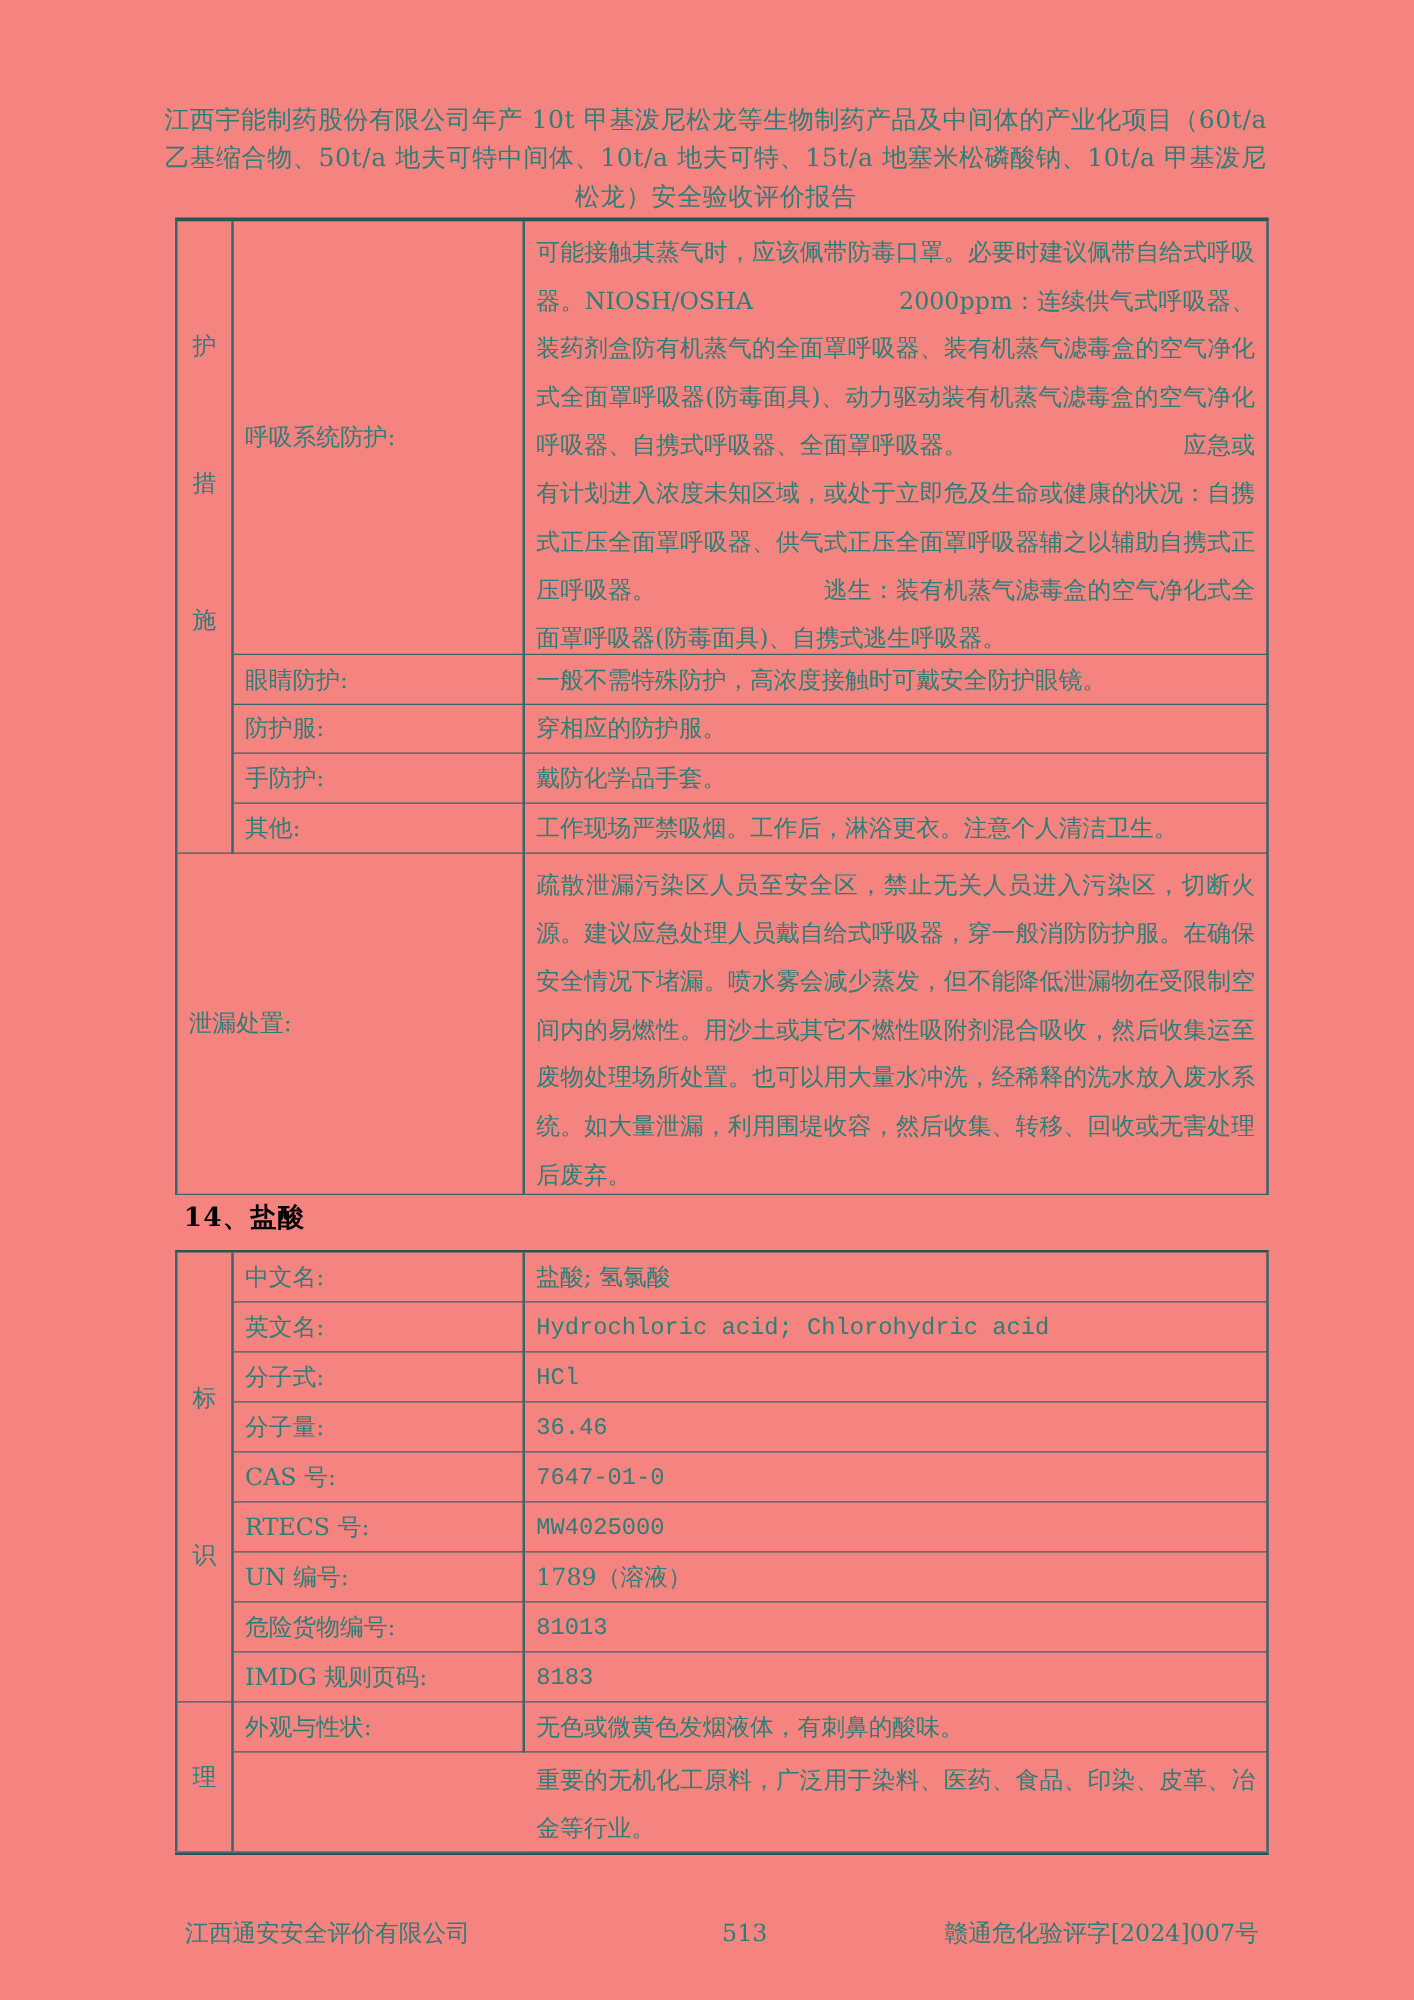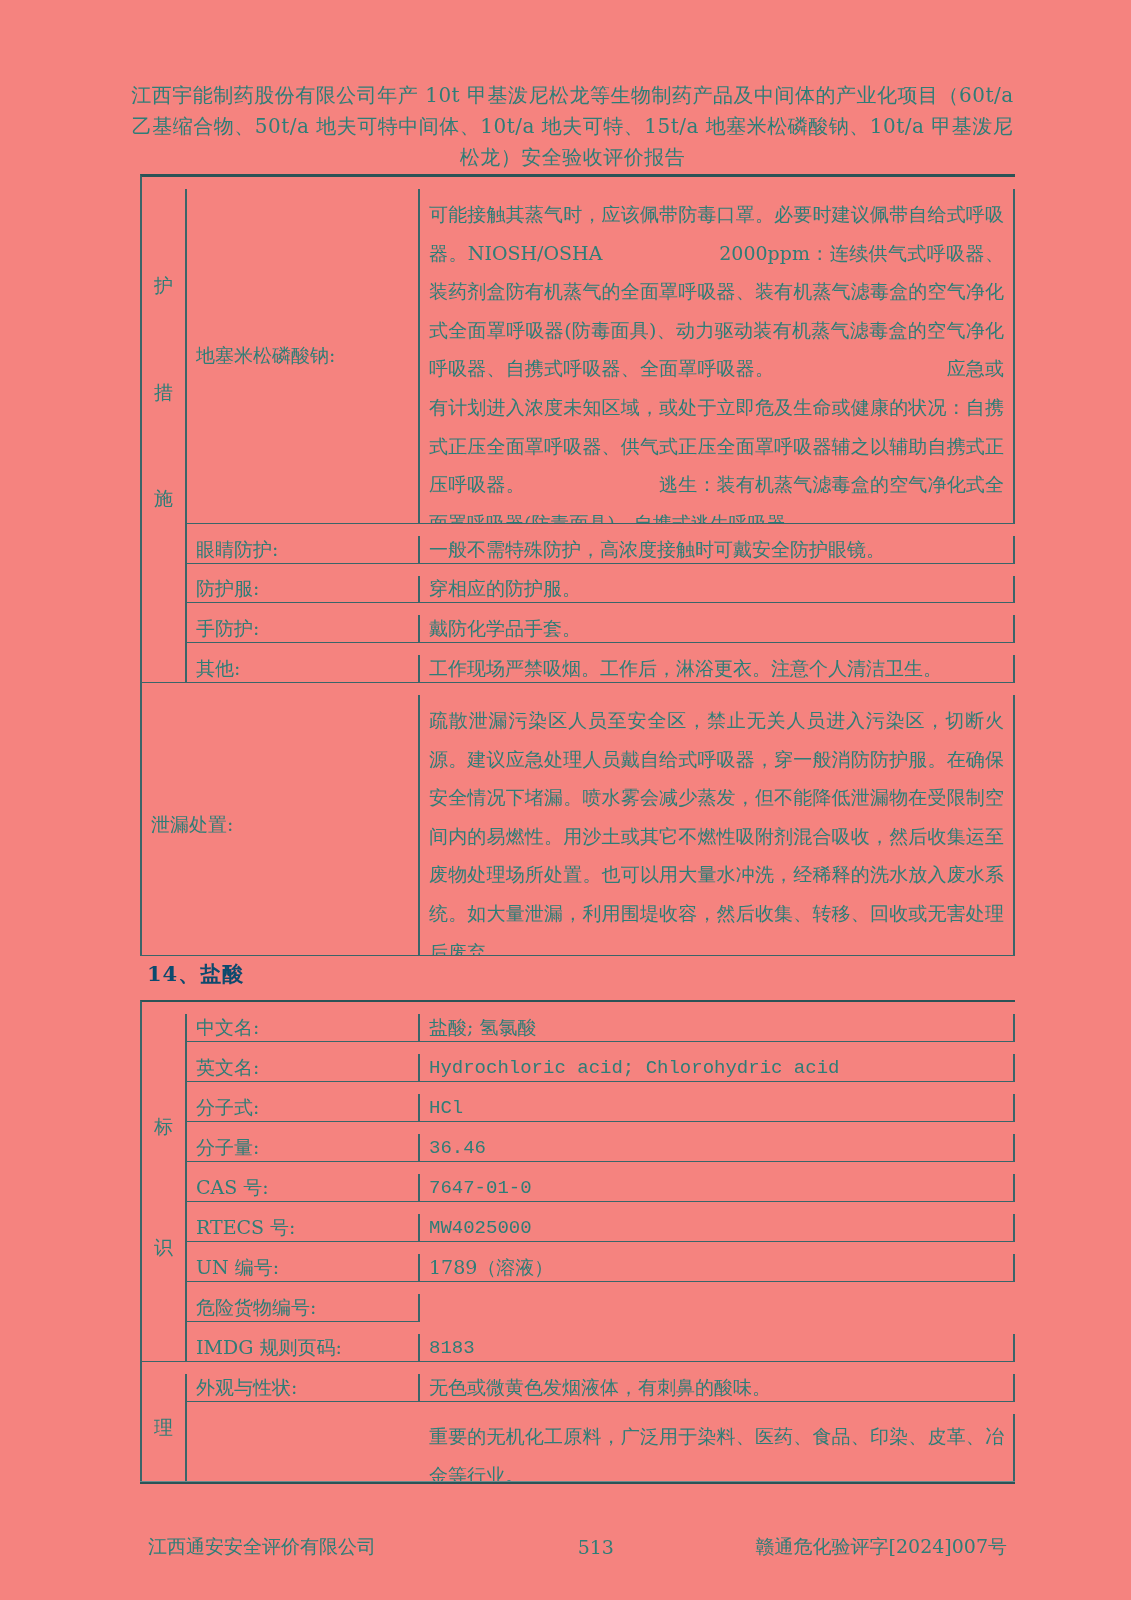--- a/index.html
+++ b/index.html
@@ -28,21 +28,20 @@
     border-top: 2px solid #2C5356;
   }
   .tbl .cell {
     border-right: 2px solid #3A6569;
     border-bottom: 1.5px solid #3A6569;
     font-size: 19px;
     display: flex;
     align-items: center;
     padding: 2px 9px;
     overflow: hidden;
-    margin-top: 12px;
   }
   .tbl .side {
     flex-direction: column;
     justify-content: space-evenly;
     align-items: center;
     padding: 4px 2px;
   }
   .tbl .multiline {
     display: block;
     line-height: 38.6px;
@@ -60,21 +59,21 @@
   }
   #protection-table .side { grid-column: 1; grid-row: 1 / 6; padding-bottom: 90px; }
   #protection-table .spill-label { grid-column: 1 / 3; grid-row: 6; }
   #protection-table .spill-value { grid-column: 3; grid-row: 6; }
 
   
   .section-heading {
     left: 147px; top: 960px;
     font-size: 21px; font-weight: bold;
     letter-spacing: 1px;
-    color: #0c4a6e;
+    color: #000000;
   }
 
   
   #chemical-table {
     left: 140px; top: 1000px; width: 875px;
     grid-template-columns: 45px 233px 1fr;
     grid-template-rows: repeat(10, 40px) 80px;
   }
   #chemical-table .side-id { grid-column: 1; grid-row: 1 / 10; }
   #chemical-table .side-phys { grid-column: 1; grid-row: 10 / 12; }
@@ -100,21 +99,21 @@
 
 <div class="abs doc-title">江西宇能制药股份有限公司年产 10t 甲基泼尼松龙等生物制药产品及中间体的产业化项目（60t/a 乙基缩合物、50t/a 地夫可特中间体、10t/a 地夫可特、15t/a 地塞米松磷酸钠、10t/a 甲基泼尼松龙）安全验收评价报告</div>
 
 <div class="abs tbl" id="protection-table">
   <div class="cell side">
     <span>护</span>
     <span>措</span>
     <span>施</span>
   </div>
 
-  <div class="cell" style="grid-column:2;grid-row:1;">地塞米松磷酸钠:</div>
+  <div class="cell" style="grid-column:2;grid-row:1;">呼吸系统防护:</div>
   <div class="cell multiline" style="grid-column:3;grid-row:1;">可能接触其蒸气时，应该佩带防毒口罩。必要时建议佩带自给式呼吸器。NIOSH/OSHA　　　　　　2000ppm：连续供气式呼吸器、装药剂盒防有机蒸气的全面罩呼吸器、装有机蒸气滤毒盒的空气净化式全面罩呼吸器(防毒面具)、动力驱动装有机蒸气滤毒盒的空气净化呼吸器、自携式呼吸器、全面罩呼吸器。　　　　　　　　　应急或有计划进入浓度未知区域，或处于立即危及生命或健康的状况：自携式正压全面罩呼吸器、供气式正压全面罩呼吸器辅之以辅助自携式正压呼吸器。　　　　　　　逃生：装有机蒸气滤毒盒的空气净化式全面罩呼吸器(防毒面具)、自携式逃生呼吸器。</div>
 
   <div class="cell" style="grid-column:2;grid-row:2;">眼睛防护:</div>
   <div class="cell" style="grid-column:3;grid-row:2;">一般不需特殊防护，高浓度接触时可戴安全防护眼镜。</div>
 
   <div class="cell" style="grid-column:2;grid-row:3;">防护服:</div>
   <div class="cell" style="grid-column:3;grid-row:3;">穿相应的防护服。</div>
 
   <div class="cell" style="grid-column:2;grid-row:4;">手防护:</div>
   <div class="cell" style="grid-column:3;grid-row:4;">戴防化学品手套。</div>
@@ -149,20 +148,21 @@
   <div class="cell" style="grid-column:2;grid-row:5;">CAS 号:</div>
   <div class="cell latin" style="grid-column:3;grid-row:5;">7647-01-0</div>
 
   <div class="cell" style="grid-column:2;grid-row:6;">RTECS 号:</div>
   <div class="cell latin" style="grid-column:3;grid-row:6;text-align:right;">MW4025000</div>
 
   <div class="cell" style="grid-column:2;grid-row:7;">UN 编号:</div>
   <div class="cell" style="grid-column:3;grid-row:7;">1789（溶液）</div>
 
   <div class="cell" style="grid-column:2;grid-row:8;">危险货物编号:</div>
+  <div class="cell latin" style="grid-column:3;grid-row:8;">81013</div>
 
   <div class="cell" style="grid-column:2;grid-row:9;">IMDG 规则页码:</div>
   <div class="cell latin" style="grid-column:3;grid-row:9;">8183</div>
 
   <div class="cell side side-phys">
     <span>理</span>
   </div>
 
   <div class="cell" style="grid-column:2;grid-row:10;">外观与性状:</div>
   <div class="cell" style="grid-column:3;grid-row:10;">无色或微黄色发烟液体，有刺鼻的酸味。</div>

